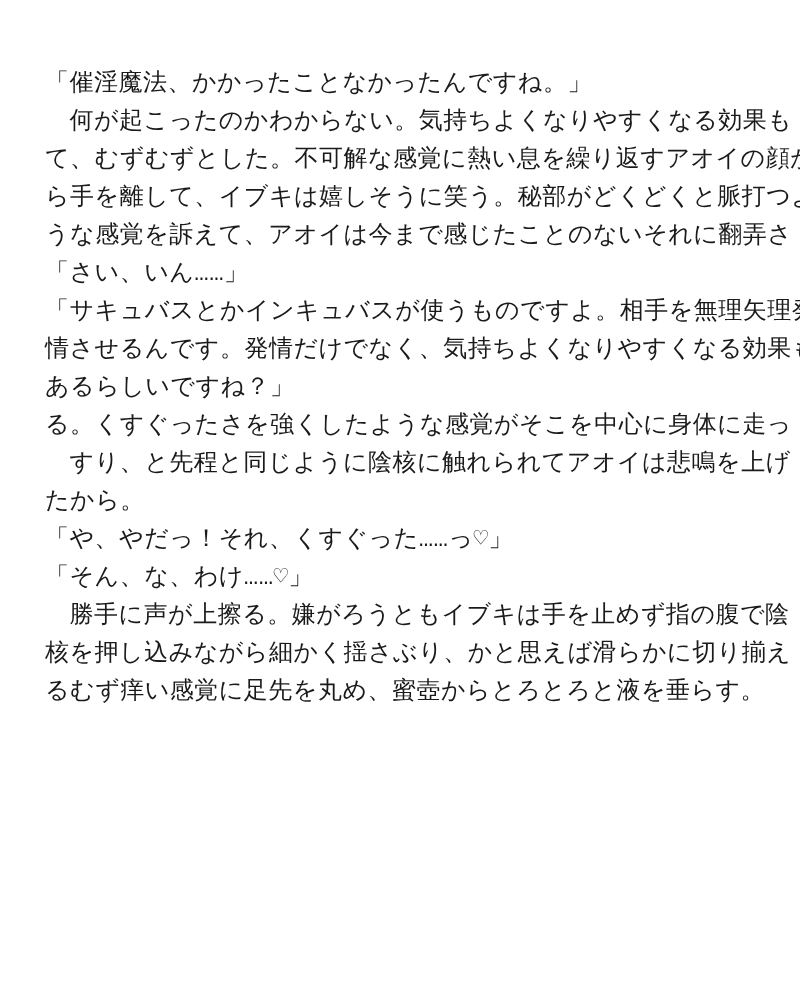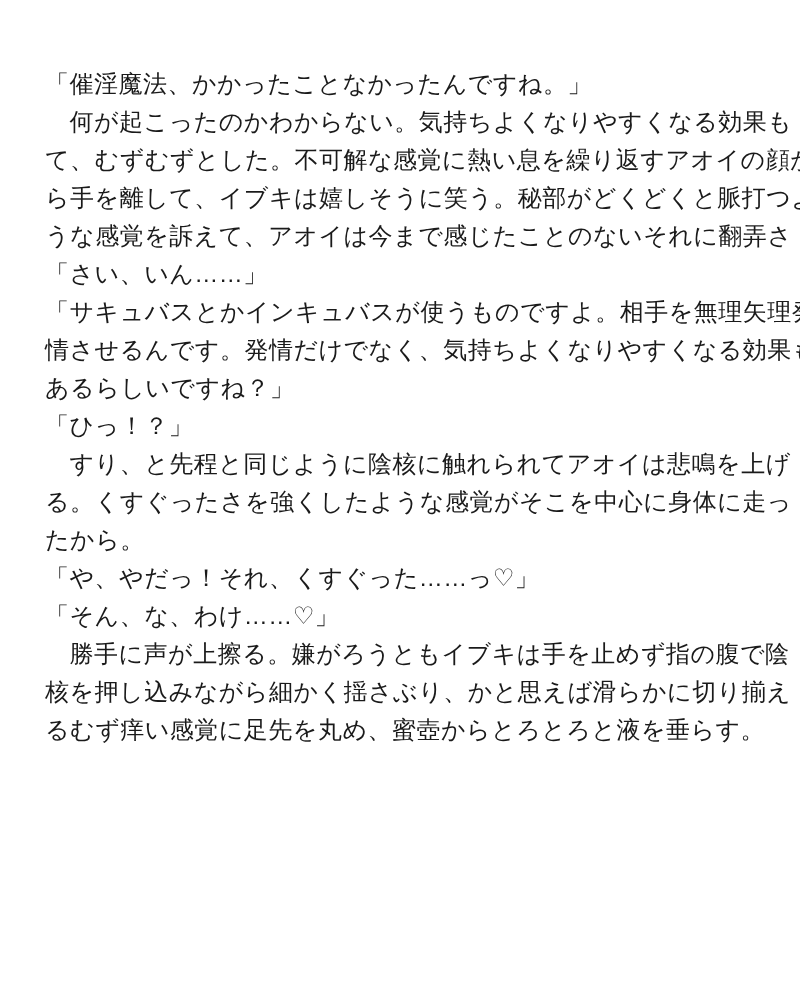--- a/index.html
+++ b/index.html
@@ -17,20 +17,21 @@
     overflow: hidden;
     font-family: "Liberation Sans", "DejaVu Sans", sans-serif;
   }
   .page {
     position: absolute;
     top: 0;
     left: 0;
     width: 800px;
     height: 1000px;
     background: var(--bg);
+    font-family: Liberation Mono, monospace;
   }
   .text-block {
     position: absolute;
     top: 65px;
     left: 45px;
     width: 725px;
   }
   .line {
     font-size: 24px;
     line-height: 38px;
@@ -49,23 +50,22 @@
 
   <div class="line">「催淫魔法、かかったことなかったんですね。」</div>
       <div class="line">　何が起こったのかわからない。気持ちよくなりやすくなる効果も</div>
       <div class="line">て、むずむずとした。不可解な感覚に熱い息を繰り返すアオイの顔か</div>
       <div class="line">ら手を離して、イブキは嬉しそうに笑う。秘部がどくどくと脈打つよ</div>
       <div class="line">うな感覚を訴えて、アオイは今まで感じたことのないそれに翻弄さ</div>
       <div class="line">「さい、いん……」</div>
       <div class="line">「サキュバスとかインキュバスが使うものですよ。相手を無理矢理発</div>
       <div class="line">情させるんです。発情だけでなく、気持ちよくなりやすくなる効果も</div>
       <div class="line">あるらしいですね？」</div>
-      <div class="line">「ひっ！？」</div>
+      <div class="line">る。くすぐったさを強くしたような感覚がそこを中心に身体に走っ</div>
       <div class="line">　すり、と先程と同じように陰核に触れられてアオイは悲鳴を上げ</div>
-      <div class="line">る。くすぐったさを強くしたような感覚がそこを中心に身体に走っ</div>
       <div class="line">たから。</div>
       <div class="line">「や、やだっ！それ、くすぐった……っ♡」</div>
       <div class="line">「そん、な、わけ……♡」</div>
       <div class="line">　勝手に声が上擦る。嫌がろうともイブキは手を止めず指の腹で陰</div>
       <div class="line">核を押し込みながら細かく揺さぶり、かと思えば滑らかに切り揃え</div>
       <div class="line">るむず痒い感覚に足先を丸め、蜜壺からとろとろと液を垂らす。</div>
     </div>
 </div>
 
 </body></html>

